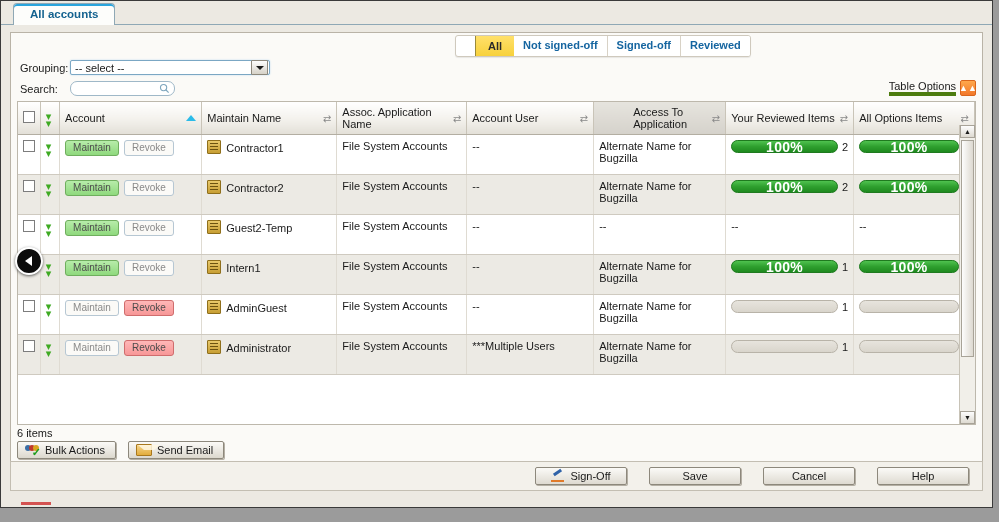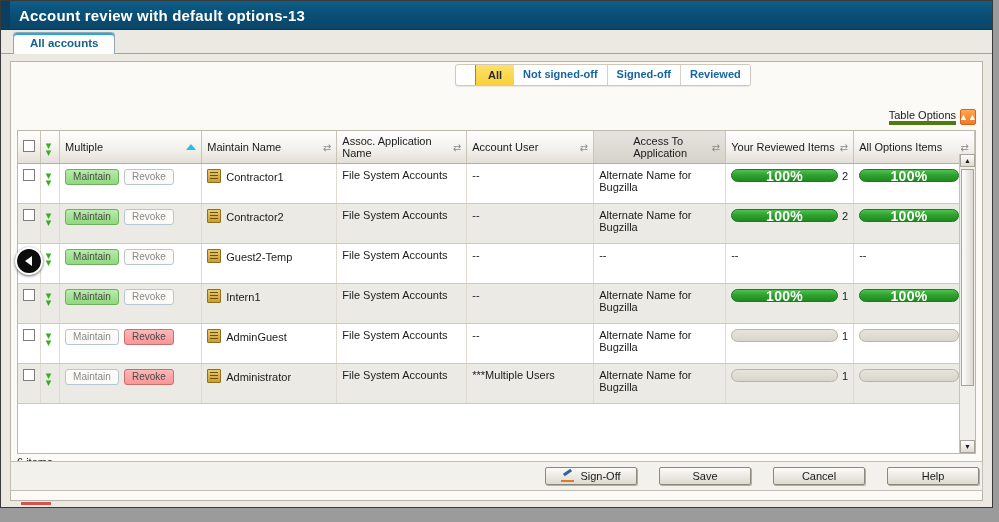--- a/index.html
+++ b/index.html
@@ -218,21 +218,21 @@
   }
   .ico-sign:after{
     content:"";position:absolute;left:0;bottom:0;width:13px;height:2px;background:#e07a2a;
   }
 
   
   #btnrow{
     position:absolute;left:9px;right:9px;bottom:16px;height:30px;
     background:#f3f1eb;border:1px solid #c3beb2;
     display:flex;align-items:center;justify-content:flex-end;gap:22px;
-    padding-right:3px;box-sizing:border-box;
+    padding-right:13px;box-sizing:border-box;
   }
   .dbtn{
     min-width:66px;text-align:center;
     background:linear-gradient(to bottom,#fbfaf7,#dedad1);
     border:1px solid #8d887c;border-radius:2px;
     padding:2px 12px;font-size:11px;cursor:pointer;
     box-shadow:1px 1px 0 #b4afa4;
     display:inline-flex;align-items:center;justify-content:center;gap:5px;
   }
   #statusline{
@@ -251,43 +251,59 @@
   #cursor i{
     border-top:5px solid transparent;border-bottom:5px solid transparent;
     border-right:7px solid #fff;display:block;margin-right:2px;
   }
 </style>
 </head>
 <body>
 
 <div id="window">
 
-  <div id="titlebar">
-    <div class="lcap"></div>
-    <div class="ttl">Account review with default options-13</div>
-  </div>
 
   <div id="tabstrip">
     <div class="tab">
       <span>All accounts</span>
     </div>
   </div>
 
   <div id="panel">
 
     <div id="filterbar">
       <div id="showlabel">Show accounts and entitlements:</div>
       <div id="filters">
         <div class="fbtn active"><span>All</span></div>
         <div class="fbtn"><span>Not signed-off</span></div>
         <div class="fbtn"><span>Signed-off</span></div>
         <div class="fbtn"><span>Reviewed</span></div>
       </div>
     </div>
 
+    <div id="controls">
+      <div class="ctlrow">
+        <div class="ctllabel">Grouping:</div>
+        <div class="selbox">
+          <span>-- select --</span>
+          <span class="selarrow">
+              <i></i>
+            </span>
+        </div>
+      </div>
+      <div class="ctlrow">
+        <div class="ctllabel">Search:</div>
+        <div class="searchbox">
+          <svg width="11" height="11" viewBox="0 0 12 12">
+            <circle cx="5" cy="5" r="3.4" fill="none" stroke="#7fa6bd" stroke-width="1.2"></circle>
+            <line x1="7.4" y1="7.4" x2="10.5" y2="10.5" stroke="#7fa6bd" stroke-width="1.3"></line>
+          </svg>
+        </div>
+      </div>
+    </div>
 
     <div id="tableopts">
       <span class="txt">Table Options</span>
       <span class="chev">▲▲</span>
     </div>
 
     <div id="grid">
       <table>
         <colgroup>
           <col style="width:22px">
@@ -299,21 +315,21 @@
           <col style="width:130px">
             <col style="width:126px">
             <col style="width:119px">
         </colgroup>
         <thead>
           <tr>
             <th><span class="cbx"></span></th>
             <th><span class="dblchev">▾<div>▾</div></span></th>
             <th>
               <div class="hwrap">
-                <span>Multiple</span>
+                <span>Account</span>
                 <span class="sortasc"></span>
               </div>
             </th>
             <th>
               <div class="hwrap">
                   <span>Maintain Name</span>
                   <span class="resize">⇄</span>
                 </div>
             </th>
             <th>

